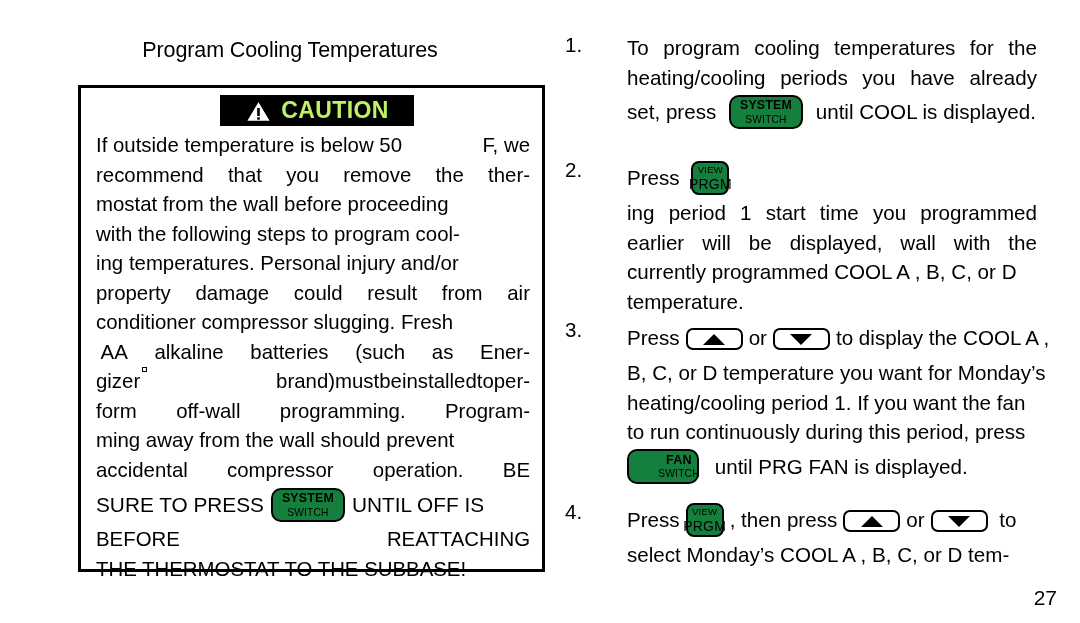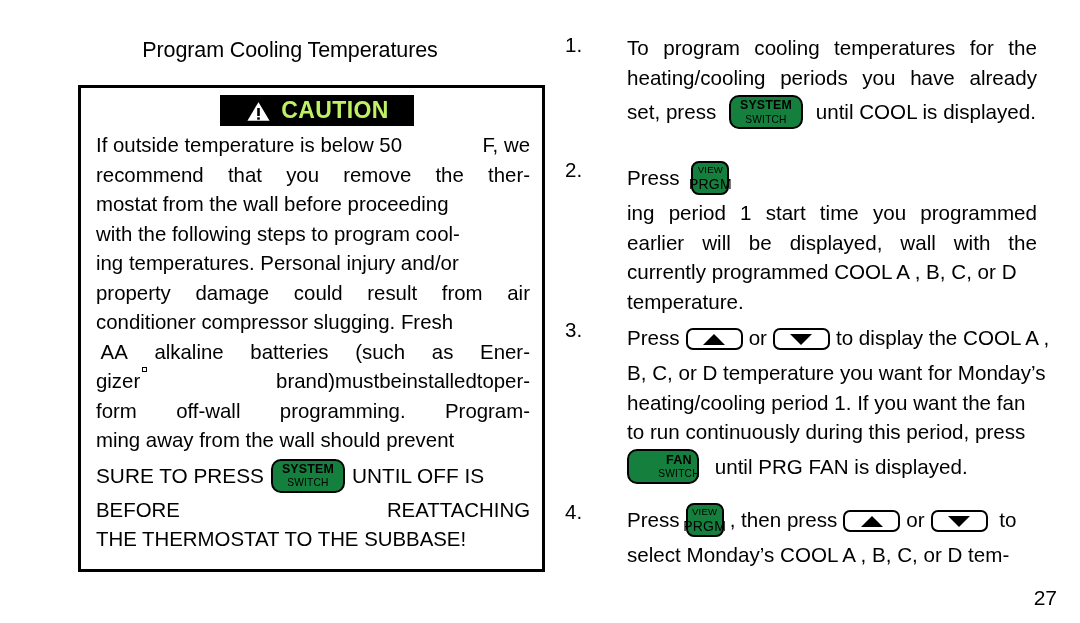--- a/index.html
+++ b/index.html
@@ -320,20 +320,26 @@
         </div>
 
         <div id="cb-lines-2">
             <div class="cb-line just">
               <span>form</span>
               <span>off-wall</span>
               <span>programming.</span>
               <span>Program-</span>
             </div>
             <div class="cb-line">ming away from the wall should prevent</div>
+            <div class="cb-line just">
+              <span>accidental</span>
+              <span>compressor</span>
+              <span>operation.</span>
+              <span>BE</span>
+            </div>
           </div>
 
         <div class="press-line">
           <span>SURE TO PRESS</span>
           <span class="btn btn-system">
             <span class="b-top">SYSTEM</span>
             <span class="b-bot">SWITCH</span>
           </span>
           <span>UNTIL OFF IS</span>
         </div>

